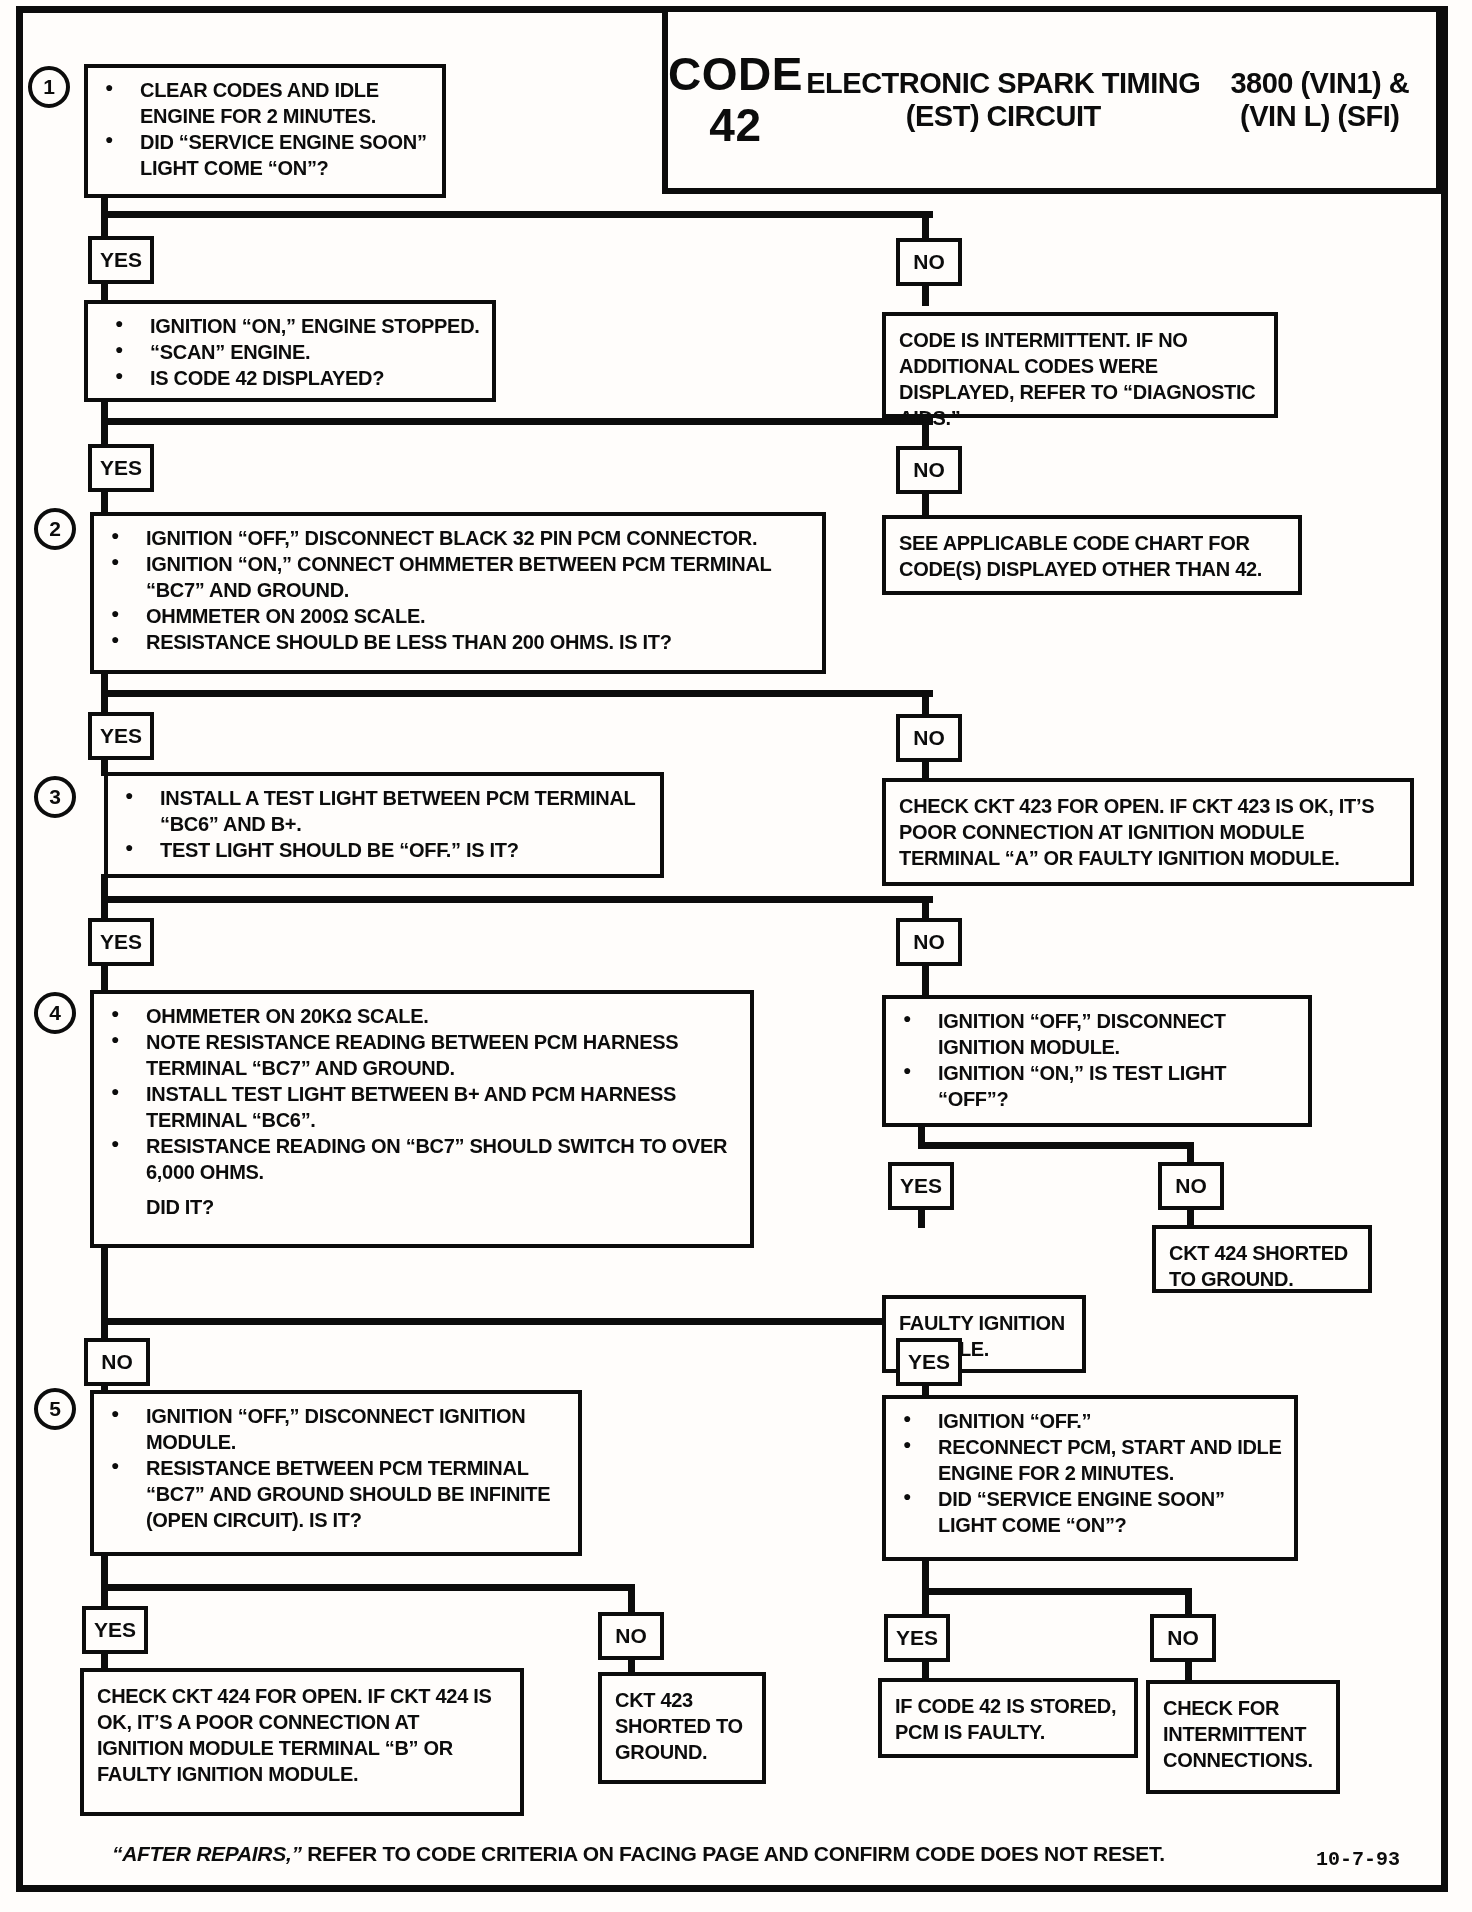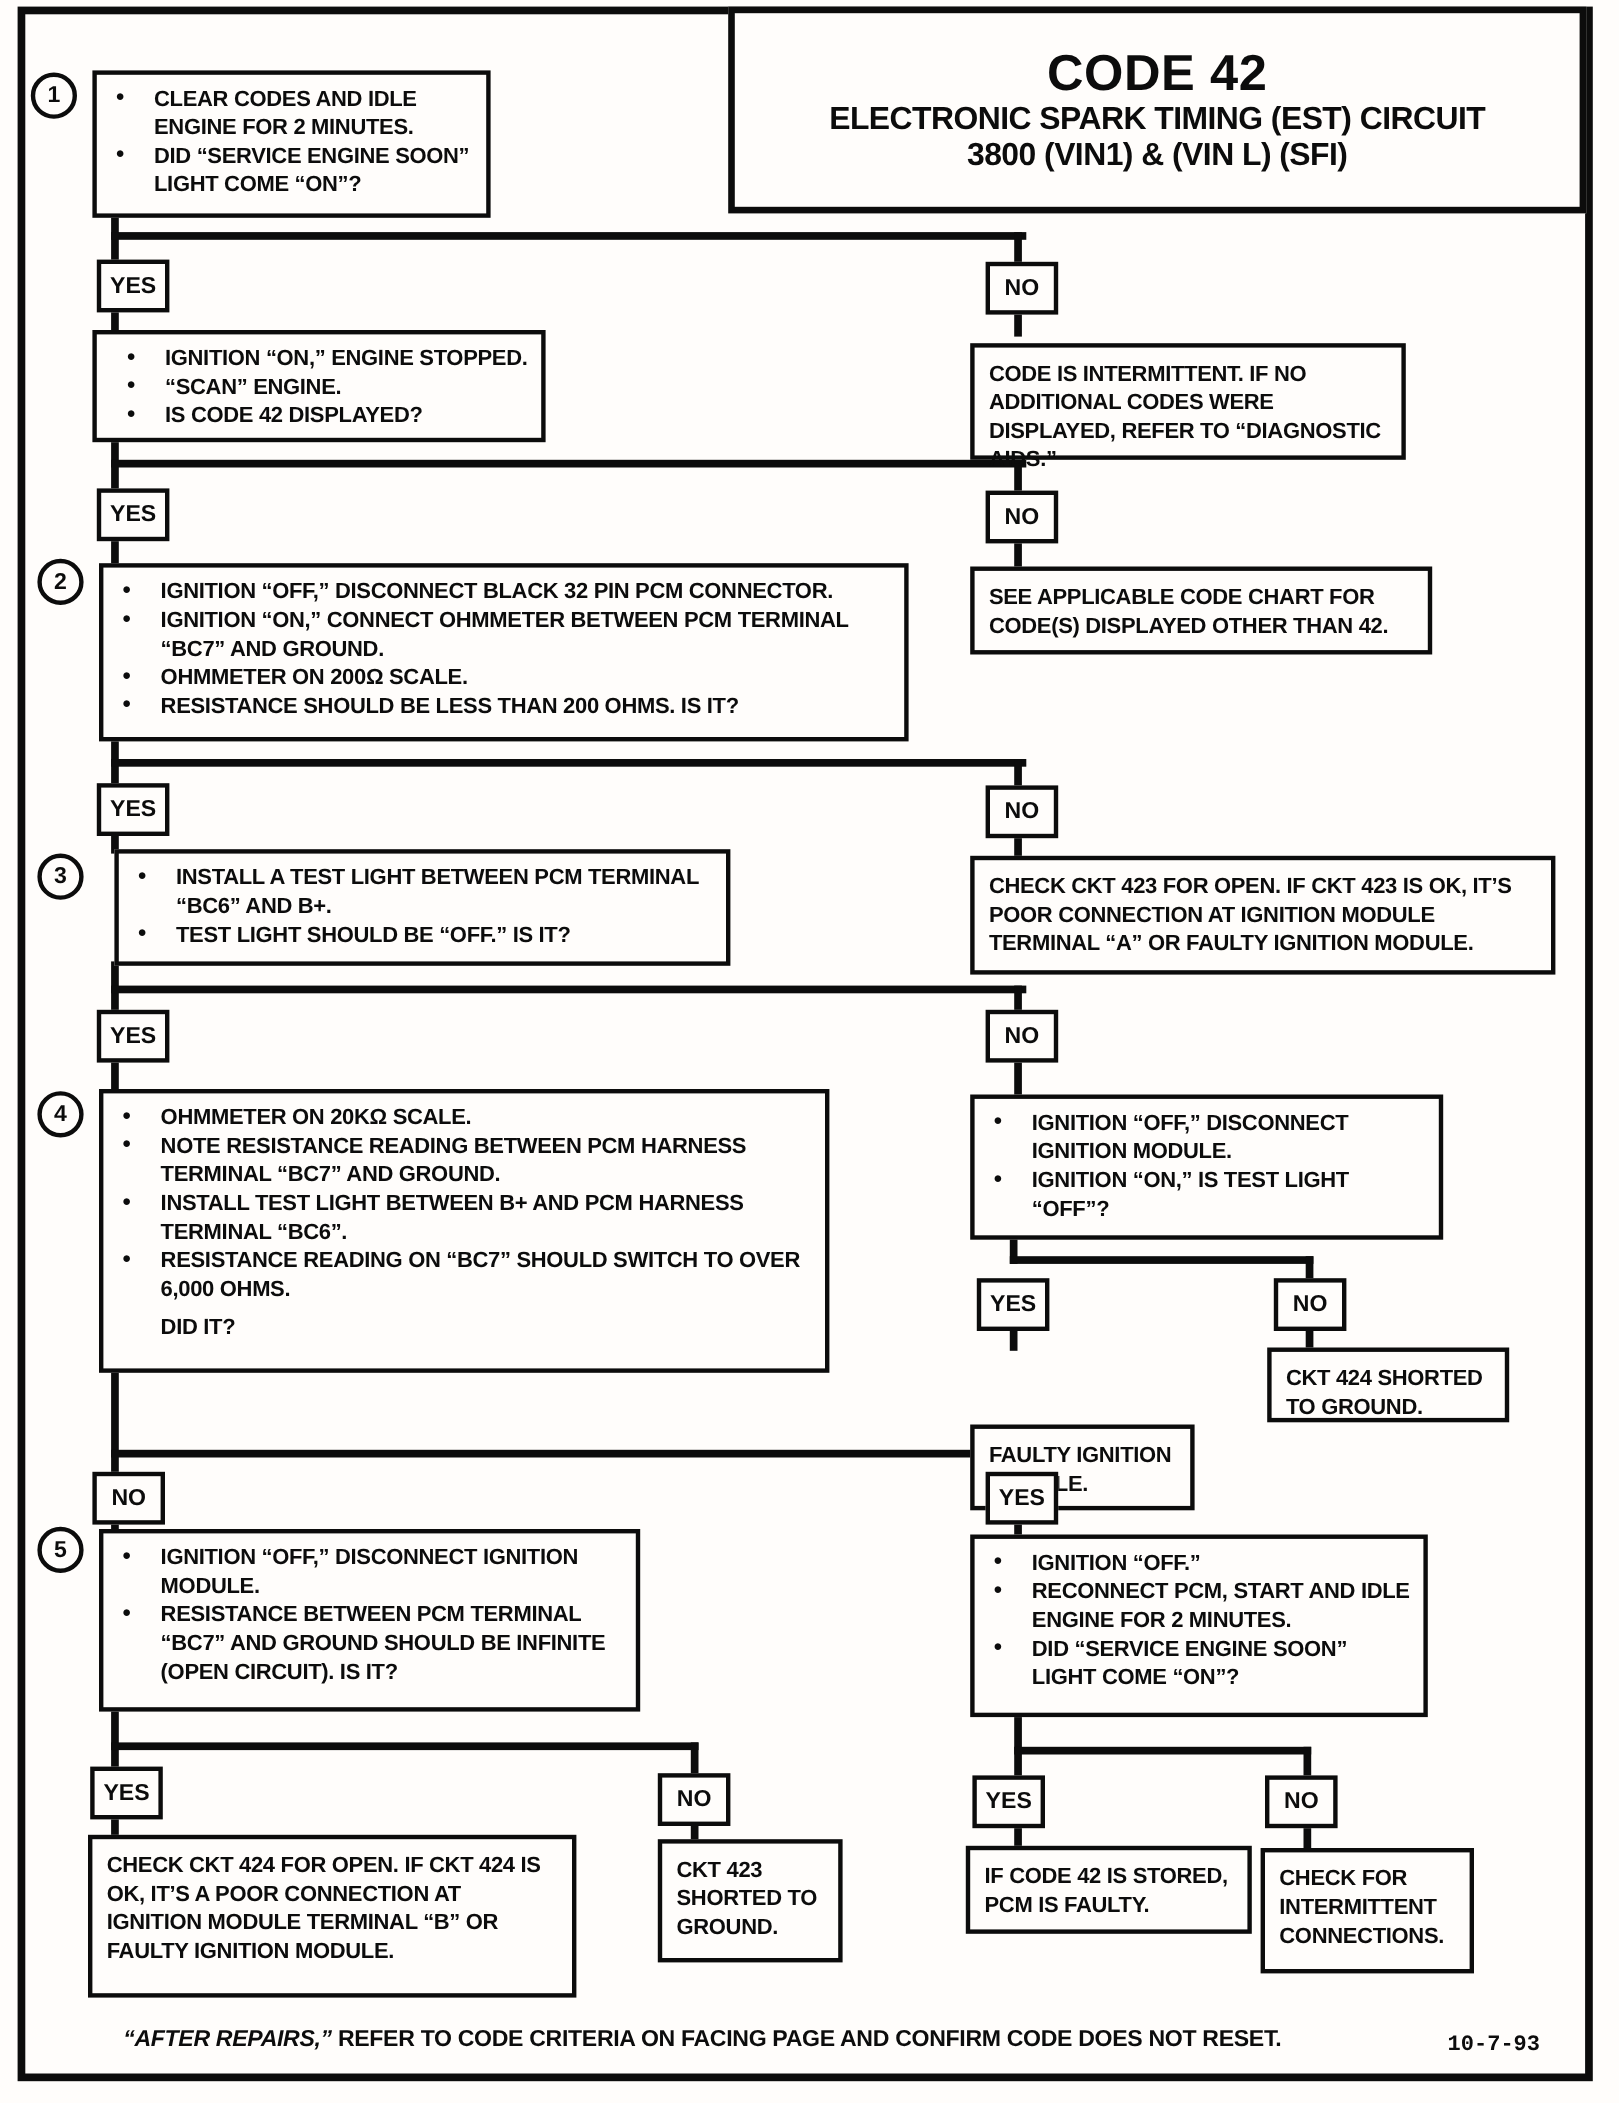--- a/index.html
+++ b/index.html
@@ -2,21 +2,21 @@
 <html><head>
 <meta charset="utf-8">
 <style>
   html,body{margin:0;padding:0;background:#e8e8e8;}
   .page{position:relative;width:1472px;height:1912px;background:#fffdfb;
         font-family:"Liberation Sans","DejaVu Sans",sans-serif;font-weight:700;color:#0c0c0c;
         overflow:hidden;margin:0 auto;}
   .outer-border{position:absolute;left:16px;top:6px;width:1432px;height:1886px;
         border:7px solid #0c0c0c;box-sizing:border-box;}
   .title-box{position:absolute;left:662px;top:6px;width:780px;height:188px;background:#fffdfb;
-        border:6px solid #0c0c0c;box-sizing:border-box;display:flex;flex-direction:column;
+        border:6px solid #0c0c0c;box-sizing:border-box;display:flex;
         align-items:center;justify-content:center;text-align:center;}
   .title-main{font-size:46px;letter-spacing:0.5px;line-height:1.1;}
   .title-sub{font-size:29px;letter-spacing:-0.5px;line-height:1.15;}
   .box{position:absolute;background:#fffdfb;border:4px solid #0c0c0c;box-sizing:border-box;
         font-size:20px;line-height:1.3;letter-spacing:-0.3px;}
   .box.plain{padding:11px 13px;}
   .box ul{list-style:none;margin:0;padding:9px 10px 9px 0;}
   .box ul li{position:relative;padding-left:52px;}
   .box ul li::before{content:"●";position:absolute;left:17px;top:1px;font-size:14px;}
   .tail-line{padding-left:52px;}

